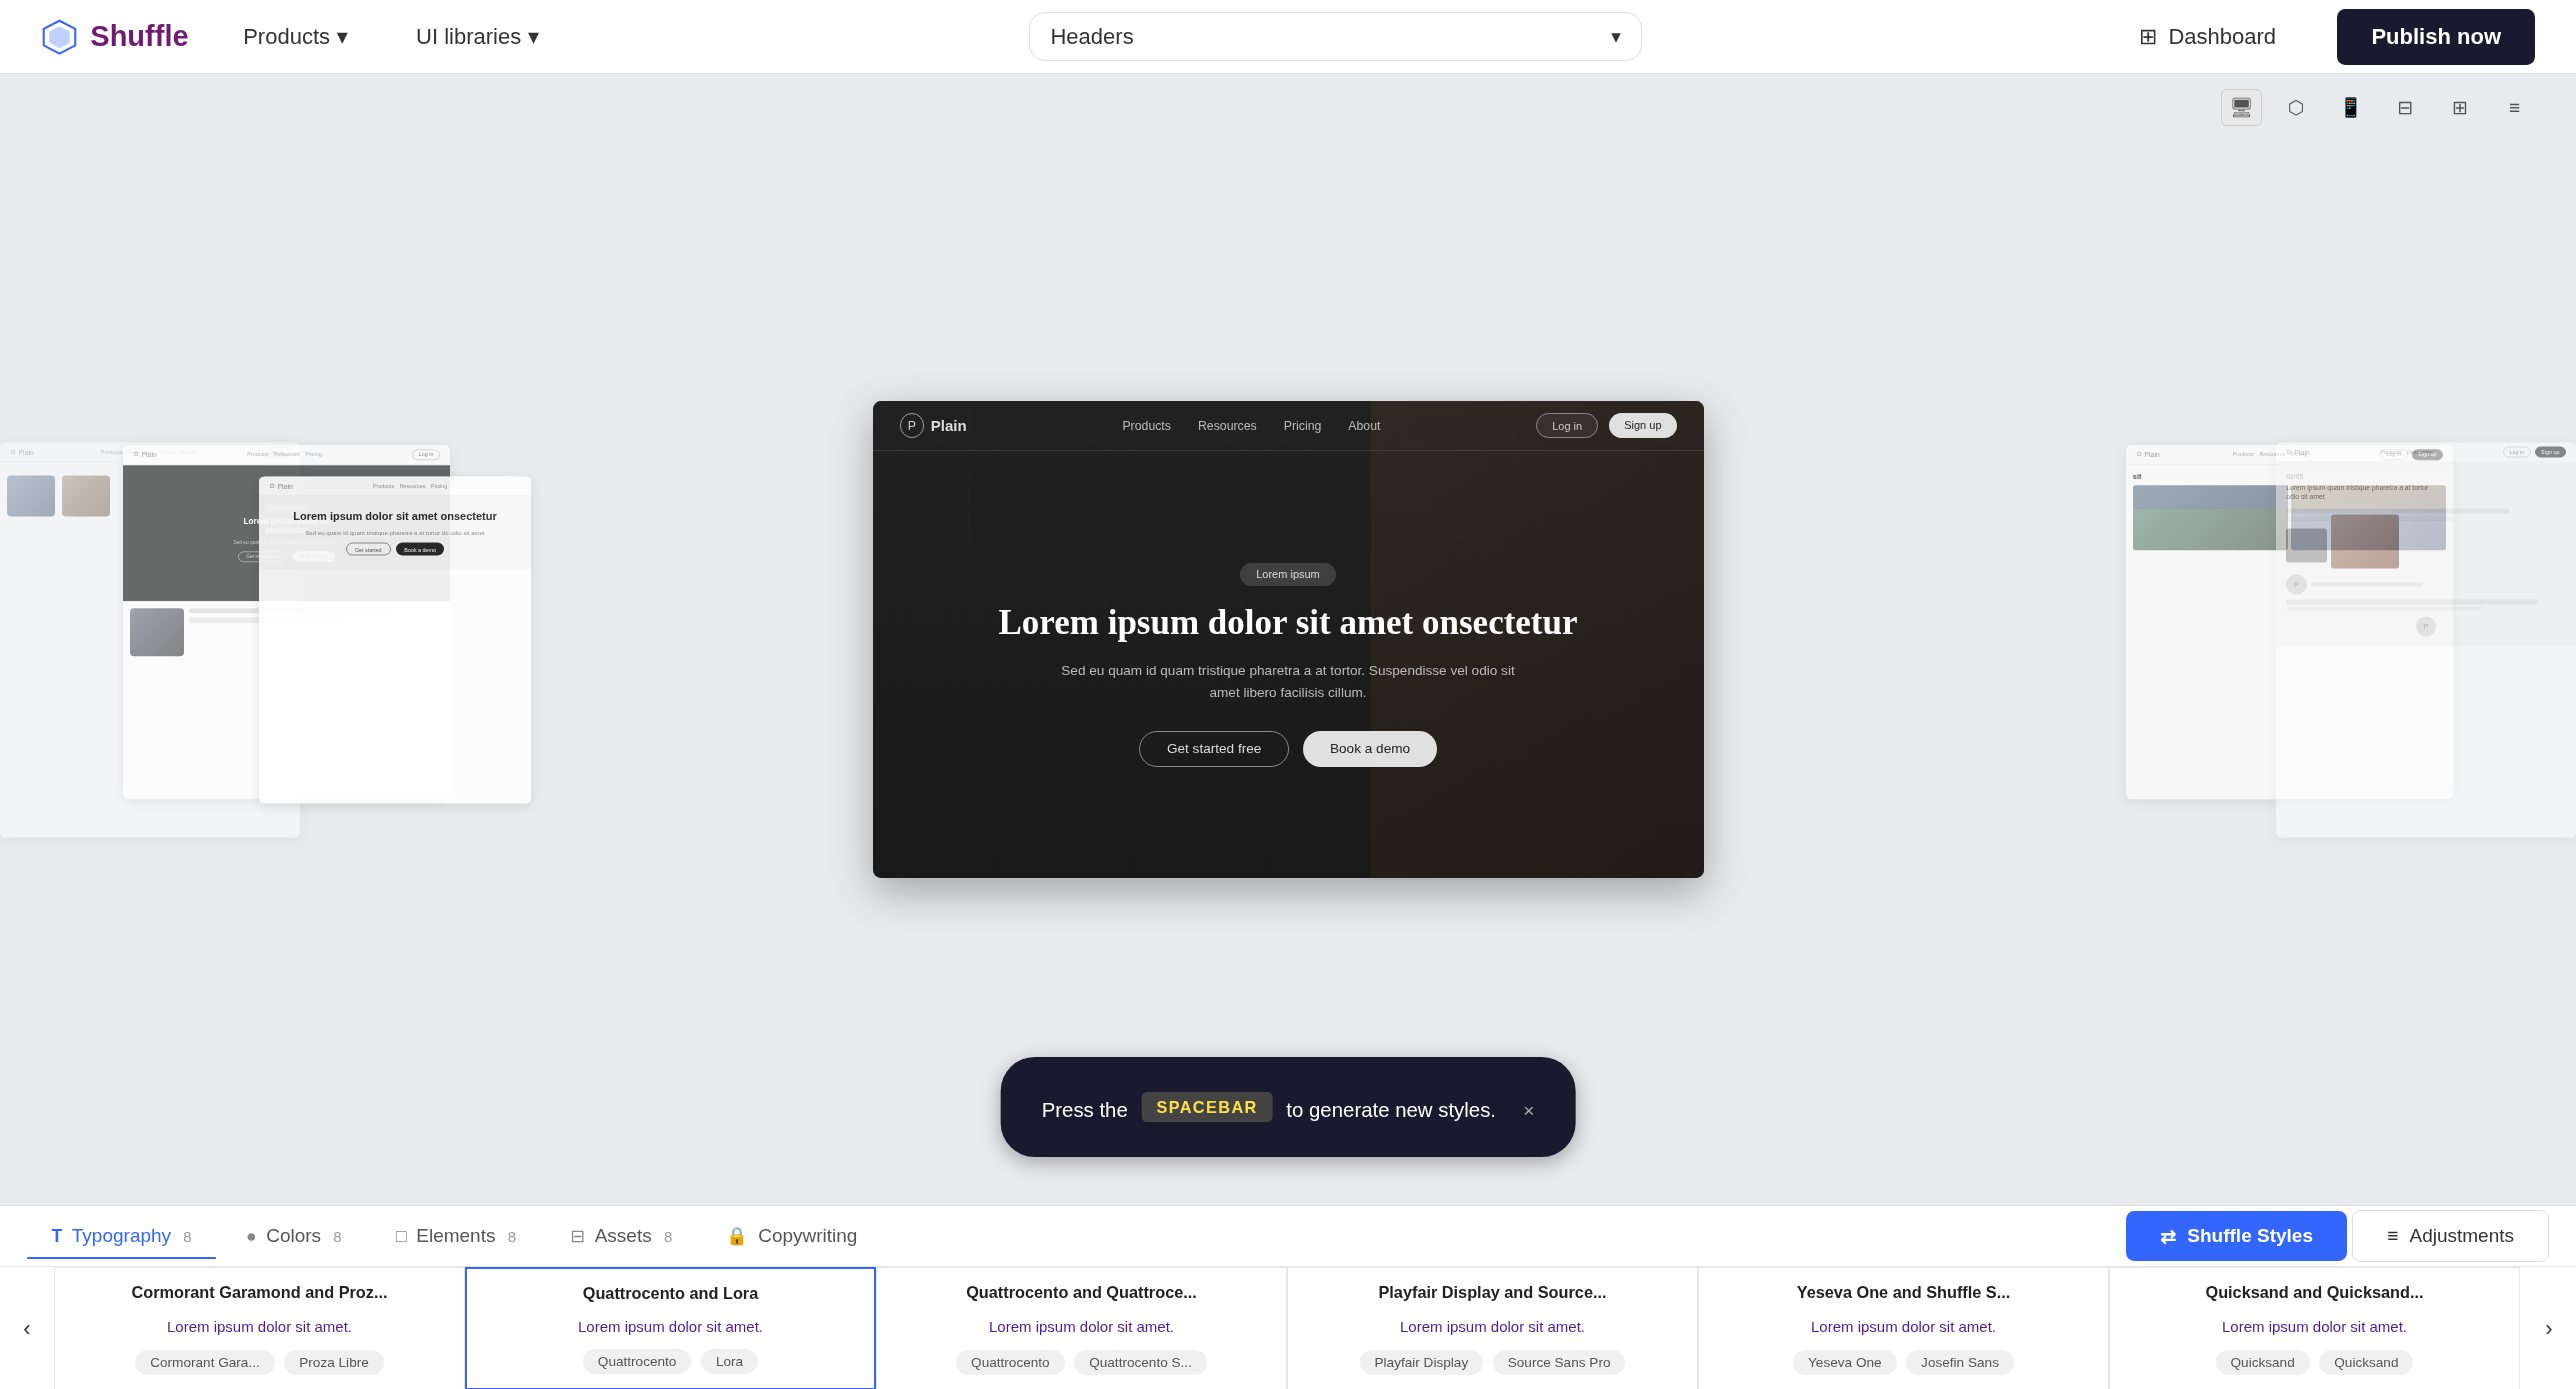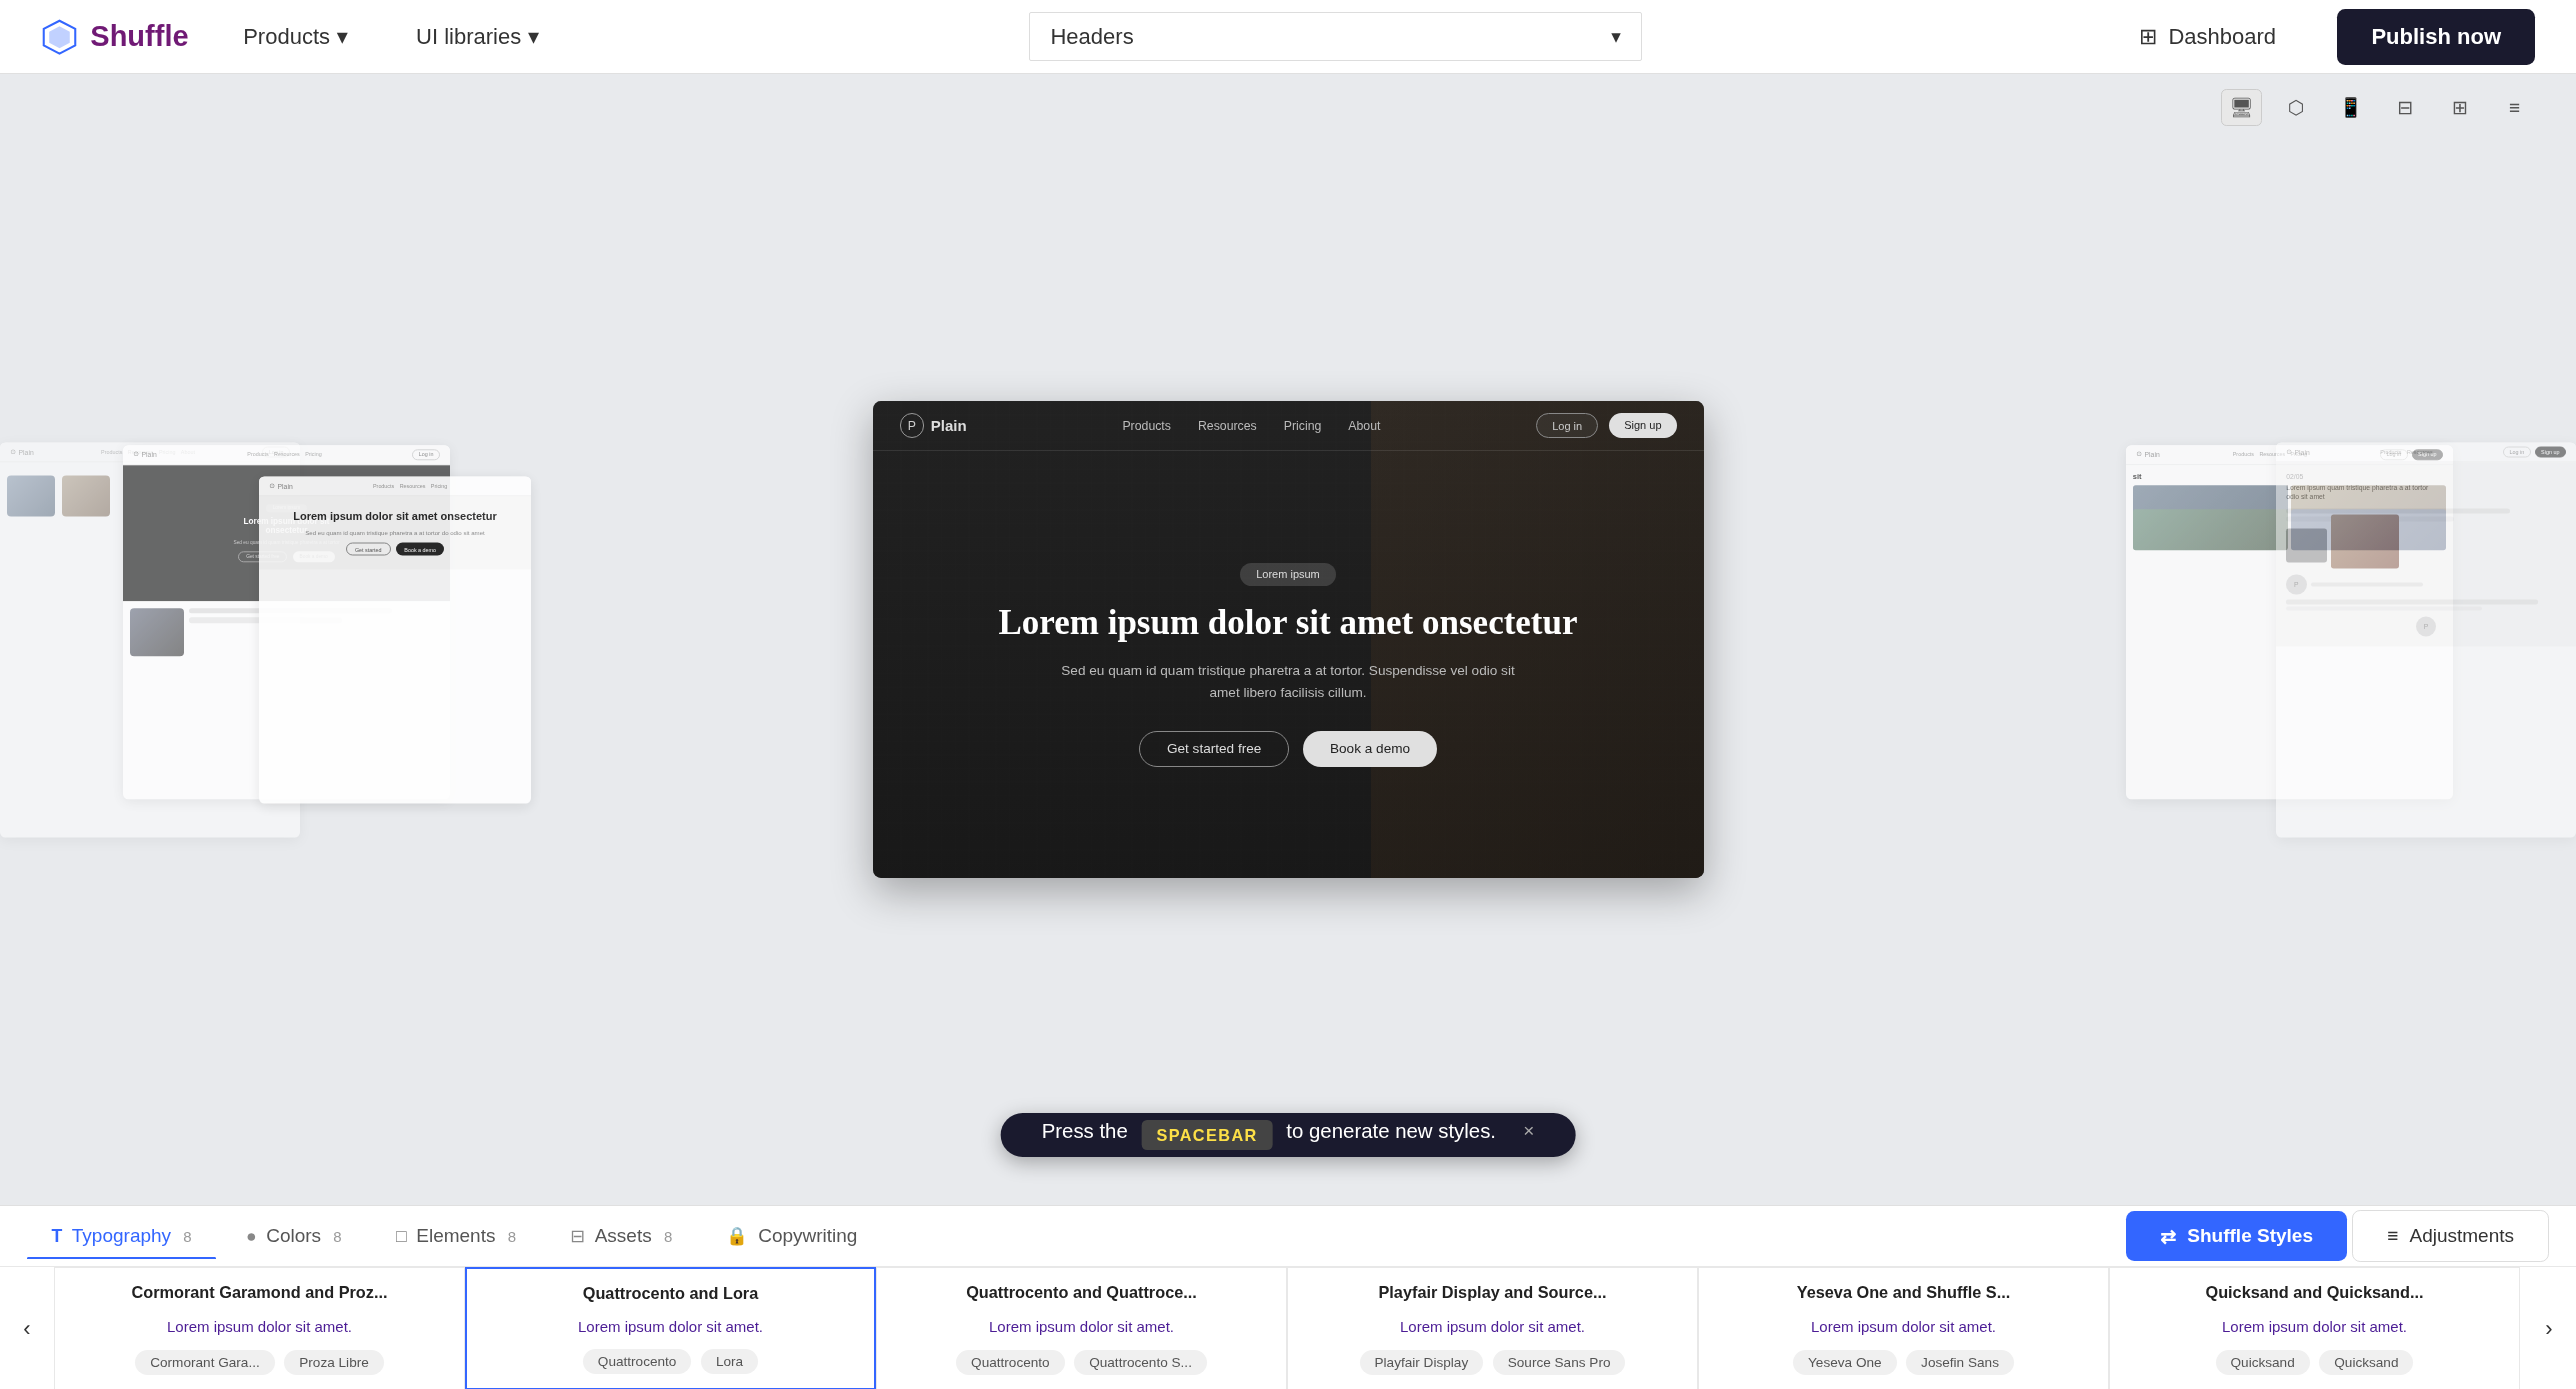--- a/index.html
+++ b/index.html
@@ -14,21 +14,21 @@
     }
     .logo { display: flex; align-items: center; gap: 12.3px; }
     .logo-icon { width: 37px; height: 37px; }
     .logo-text { font-size: 29px; font-weight: 700; color: #701a75; }
     .nav-item {
       font-size: 22px; color: #333; cursor: pointer; display: flex; align-items: center; gap: 6.8px;
       padding: 6.8px 13.6px; border-radius: 5.4px;
     }
     .nav-spacer { flex: 1; }
     .search-bar {
-      width: 613px; height: 49px; border: 0.7px solid #ddd; border-radius: 2px;
+      width: 613px; height: 49px; border: 0.7px solid #ddd; border-radius: 16px;
       display: flex; align-items: center; padding: 0 20.4px; background: #fff;
       font-size: 22px; color: #333; justify-content: space-between;
     }
     .search-bar span { color: #333; }
     .chevron { font-size: 19px; color: #666; }
     .dashboard-btn {
       display: flex; align-items: center; gap: 11px;
       font-size: 22px; color: #333; cursor: pointer; padding: 11px 20.4px;
       border-radius: 6.8px;
     }
@@ -165,22 +165,22 @@
       font-size: 13.6px; color: #ddd; background: transparent; cursor: pointer;
     }
     .hero-btn-solid {
       padding: 9.5px 27px; border-radius: 27px;
       font-size: 13.6px; color: #222; background: #e0e0e0; cursor: pointer; border: none;
     }
 
     
     .toast {
       position: fixed; bottom: 232px; left: 50%; transform: translateX(-50%);
-      background: #1a1a2e; color: #fff; padding: 7px 41px;
-      border-radius: 34px; font-size: 20.4px; display: flex; align-items: flex-start; gap: 13.6px;
+      background: #1a1a2e; color: #fff; padding: 35px 41px;
+      border-radius: 34px; font-size: 20.4px; display: flex; align-items: flex-end; gap: 13.6px;
       z-index: 200; box-shadow: 0 5.4px 20.4px rgba(0,0,0,0.3);
     }
     .spacebar-key {
       background: #444; color: #fde047; padding: 5.4px 15px; border-radius: 5.4px;
       font-size: 16.3px; font-weight: 700; letter-spacing: 1.4px;
     }
     .toast-close { color: #aaa; cursor: pointer; font-size: 19px; margin-left: 13.6px; }
 
     
     .bottom-panel {

